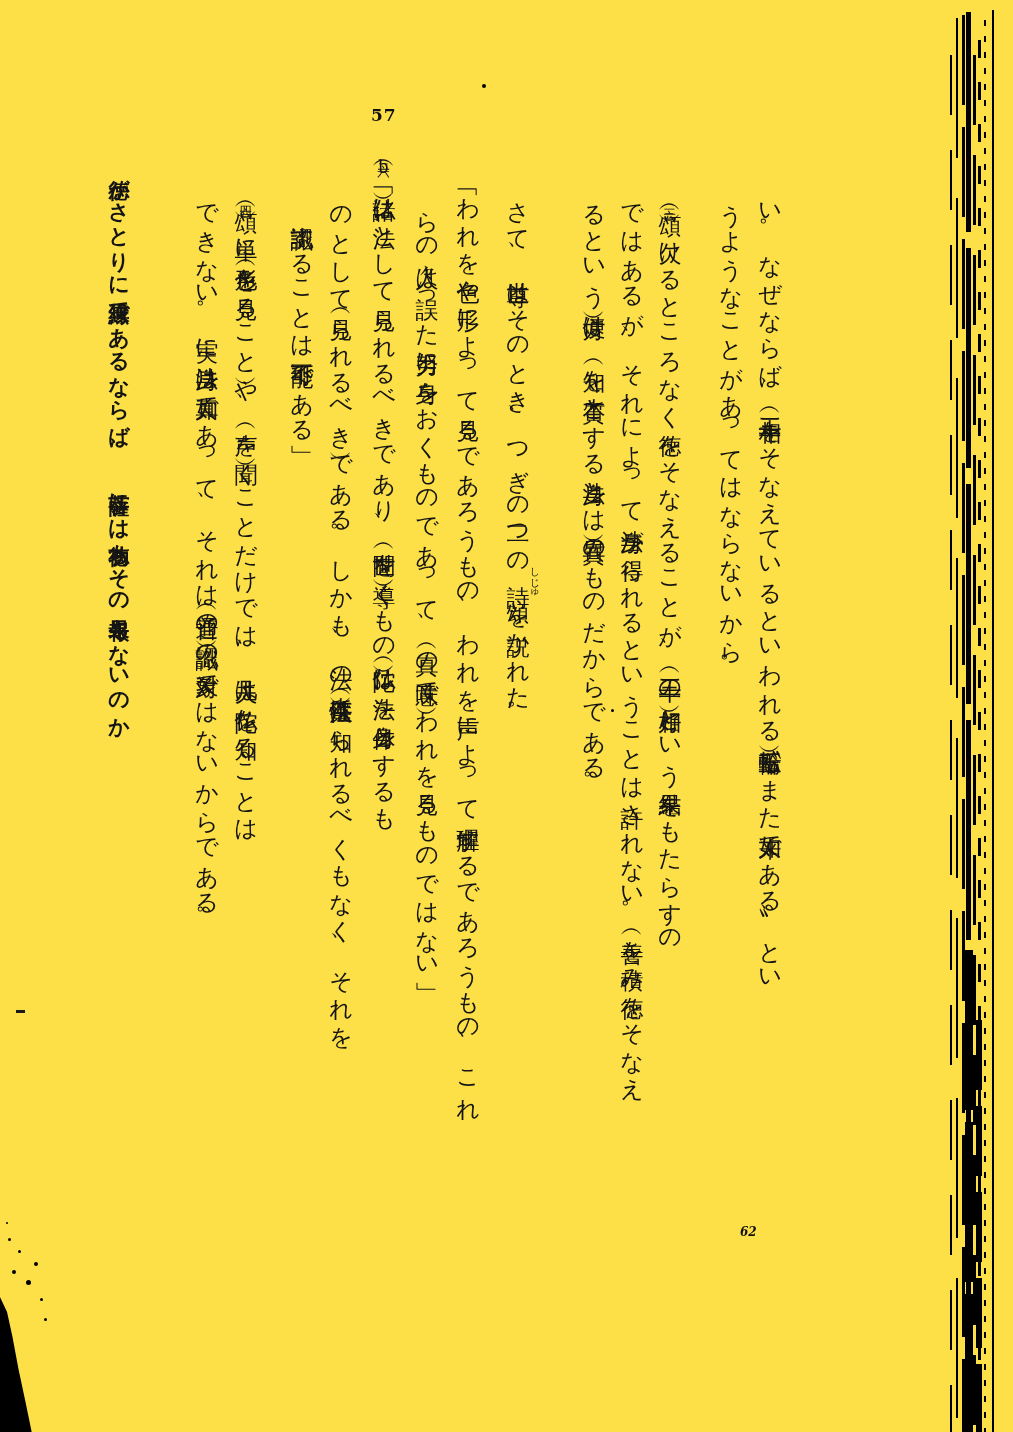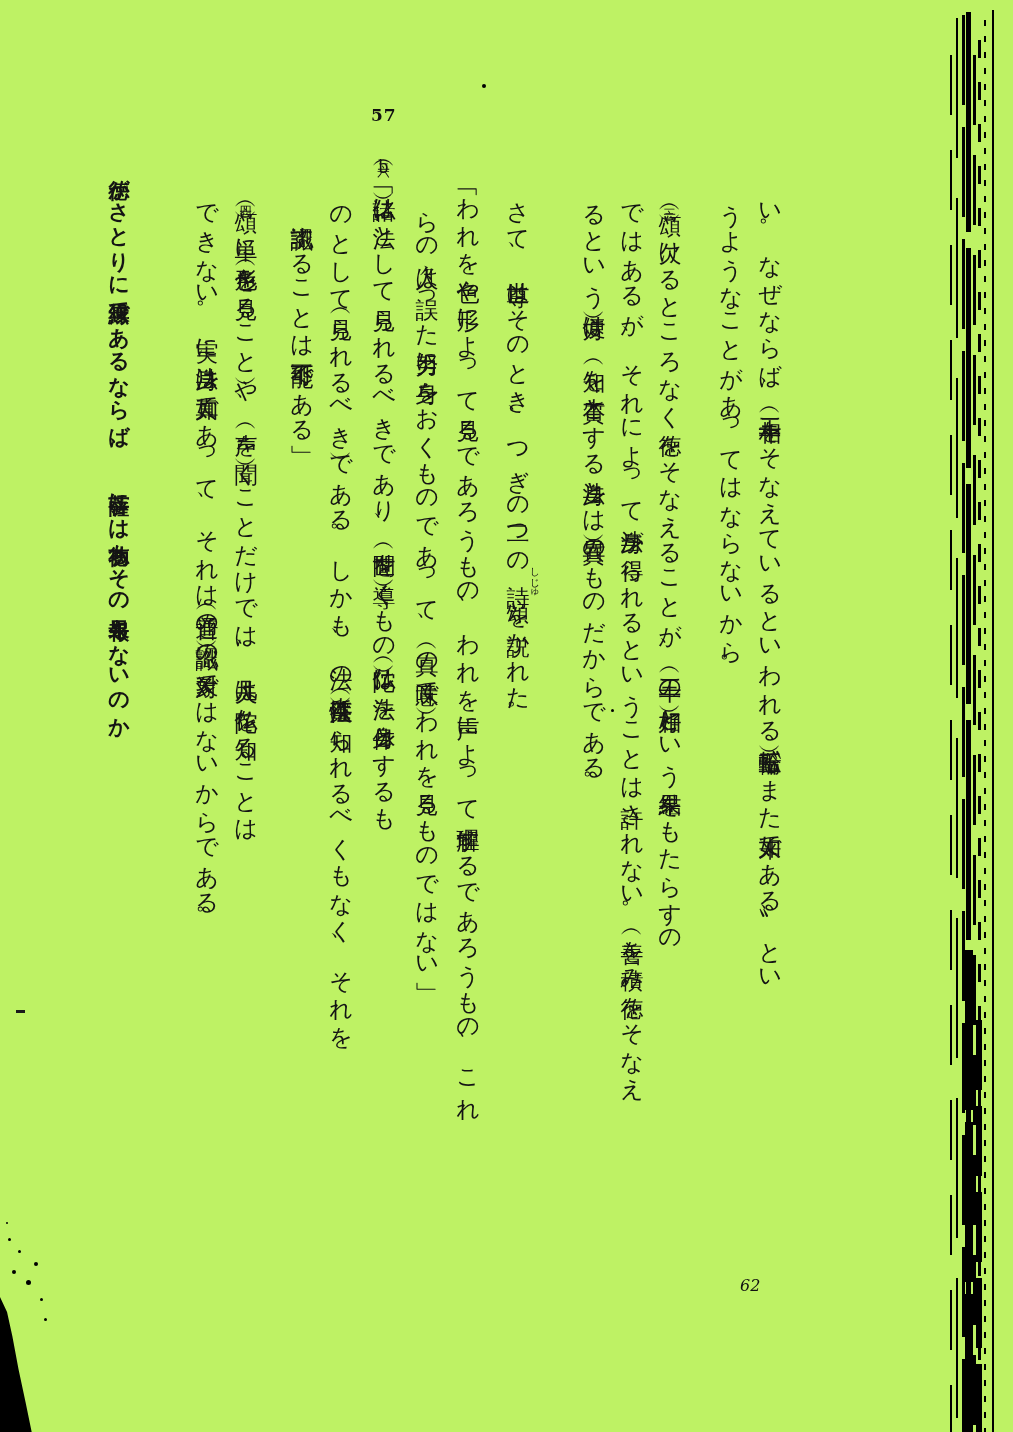--- a/index.html
+++ b/index.html
@@ -1,18 +1,18 @@
 <!DOCTYPE html>
 <html><head>
 <meta charset="utf-8">
 <style>
   html,body { margin:0; padding:0; background:#e8e8e8; }
   .page {
     position:relative; width:1013px; height:1432px;
-    background:#bef264; overflow:hidden;
+    background:#fde047; overflow:hidden;
     font-family:"Liberation Serif","DejaVu Serif",serif;
     color:#121212;
   }
   
   .vcol {
     position:absolute;
     writing-mode:vertical-rl;
     text-orientation:mixed;
     font-size:23px;
     line-height:1.28;
@@ -32,21 +32,21 @@
     font-weight:700;
     font-size:21px;
     letter-spacing:0.6px;
   }
   .pagenum {
     position:absolute;
     font-family:"DejaVu Serif","Liberation Serif",serif;
     color:#111;
   }
   .pagenum.top { left:371px; top:105px; font-size:17px; font-weight:700; letter-spacing:1px; }
-  .pagenum.bottom { left:740px; top:1276px; font-size:16px; font-style:italic; font-weight:400; }
+  .pagenum.bottom { left:740px; top:1225px; font-size:12px; font-style:italic; font-weight:700; }
   
   .streak { position:absolute; }
   .blob {
     position:absolute; left:0; top:1282px; width:44px; height:150px; background:#000;
     clip-path:polygon(0 10%, 16% 20%, 28% 36%, 42% 58%, 58% 80%, 72% 100%, 0 100%);
   }
   .speck { position:absolute; background:#000; border-radius:50%; }
   .dash { position:absolute; background:#1a1a1a; }
 </style>
 </head>

